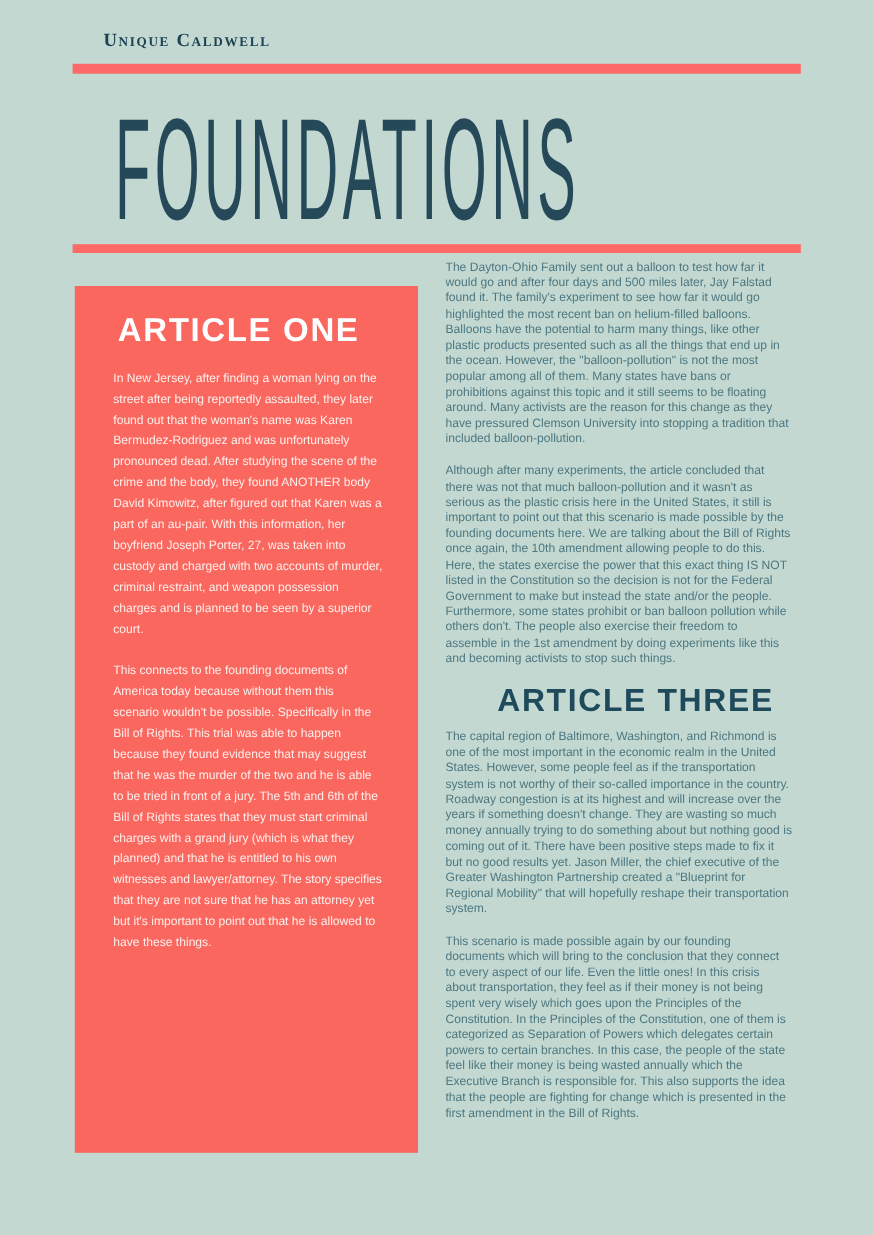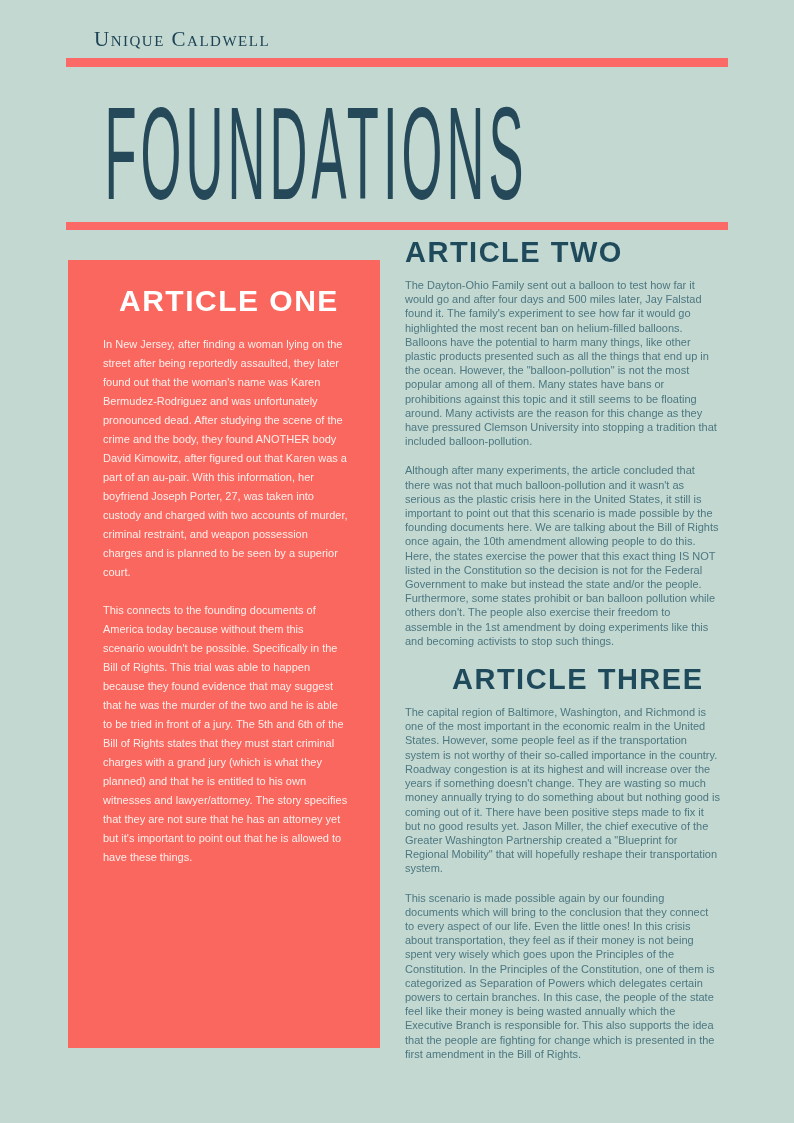--- a/index.html
+++ b/index.html
@@ -5,22 +5,22 @@
   html,body { margin:0; padding:0; }
   .page {
     position:relative; width:794px; height:1123px;
     background:var(--background, #c2d8d1);
     font-family:"Liberation Sans", sans-serif;
     overflow:hidden;
   }
   .brand {
     position:absolute; left:94px; top:27px;
     font-family:"Liberation Serif", serif;
-    font-variant:small-caps; font-weight:400;
-    font-size:21px; letter-spacing:1.5px;
+    font-variant:small-caps; font-weight:700;
+    font-size:17px; letter-spacing:1.5px;
     color:#1d4254;
   }
   .rule {
     position:absolute; left:66px; width:662px;
     background:var(--accent, #fb6a66);
   }
   .rule-top { top:58px; height:9px; }
   .rule-bottom { top:222px; height:8px; }
   .title-wrap {
     position:absolute; top:88px; left:0; width:632px;
@@ -36,21 +36,21 @@
   }
   .card {
     position:absolute; left:68px; top:260px;
     width:312px; height:788px;
     box-sizing:border-box;
     padding:24px 32px 18px 35px;
     background:var(--card_color, #f9675f);
     overflow:hidden;
   }
   .card h2 {
-    margin:0 0 17px 16px;
+    margin:0 0 17px 4px;
     font-size:30px; font-weight:bold; letter-spacing:1.5px;
     color:#ffffff;
   }
   .card p {
     margin:0 0 19px 0;
     font-size:11px; line-height:19px;
     color:var(--card_text_color, #ffeeea);
   }
   .right-col {
     position:absolute; left:405px; top:236px;
@@ -86,21 +86,20 @@
 
   <div class="card">
     <h2>ARTICLE ONE</h2>
     <p>In New Jersey, after finding a woman lying on the street after being reportedly assaulted, they later found out that the woman's name was Karen Bermudez-Rodriguez and was unfortunately pronounced dead. After studying the scene of the crime and the body, they found ANOTHER body David Kimowitz, after figured out that Karen was a part of an au-pair. With this information, her boyfriend Joseph Porter, 27, was taken into custody and charged with two accounts of murder, criminal restraint, and weapon possession charges and is planned to be seen by a superior court.</p>
     <p>This connects to the founding documents of America today because without them this scenario wouldn't be possible. Specifically in the Bill of Rights. This trial was able to happen because they found evidence that may suggest that he was the murder of the two and he is able to be tried in front of a jury. The 5th and 6th of the Bill of Rights states that they must start criminal charges with a grand jury (which is what they planned) and that he is entitled to his own witnesses and lawyer/attorney. The story specifies that they are not sure that he has an attorney yet but it's important to point out that he is allowed to have these things.</p>
   </div>
 
   <div class="right-col">
 
     <div>
-      <h2>ARTICLE TWO</h2>
       <p>The Dayton-Ohio Family sent out a balloon to test how far it would go and after four days and 500 miles later, Jay Falstad found it. The family's experiment to see how far it would go highlighted the most recent ban on helium-filled balloons. Balloons have the potential to harm many things, like other plastic products presented such as all the things that end up in the ocean. However, the "balloon-pollution" is not the most popular among all of them. Many states have bans or prohibitions against this topic and it still seems to be floating around. Many activists are the reason for this change as they have pressured Clemson University into stopping a tradition that included balloon-pollution.</p>
       <p>Although after many experiments, the article concluded that there was not that much balloon-pollution and it wasn't as serious as the plastic crisis here in the United States, it still is important to point out that this scenario is made possible by the founding documents here. We are talking about the Bill of Rights once again, the 10th amendment allowing people to do this. Here, the states exercise the power that this exact thing IS NOT listed in the Constitution so the decision is not for the Federal Government to make but instead the state and/or the people. Furthermore, some states prohibit or ban balloon pollution while others don't. The people also exercise their freedom to assemble in the 1st amendment by doing experiments like this and becoming activists to stop such things.</p>
     </div>
 
     <div>
       <h2 class="second">ARTICLE THREE</h2>
       <p>The capital region of Baltimore, Washington, and Richmond is one of the most important in the economic realm in the United States. However, some people feel as if the transportation system is not worthy of their so-called importance in the country. Roadway congestion is at its highest and will increase over the years if something doesn't change. They are wasting so much money annually trying to do something about but nothing good is coming out of it. There have been positive steps made to fix it but no good results yet. Jason Miller, the chief executive of the Greater Washington Partnership created a "Blueprint for Regional Mobility" that will hopefully reshape their transportation system.</p>
       <p>This scenario is made possible again by our founding documents which will bring to the conclusion that they connect to every aspect of our life. Even the little ones! In this crisis about transportation, they feel as if their money is not being spent very wisely which goes upon the Principles of the Constitution. In the Principles of the Constitution, one of them is categorized as Separation of Powers which delegates certain powers to certain branches. In this case, the people of the state feel like their money is being wasted annually which the Executive Branch is responsible for. This also supports the idea that the people are fighting for change which is presented in the first amendment in the Bill of Rights.</p>
     </div>
 

